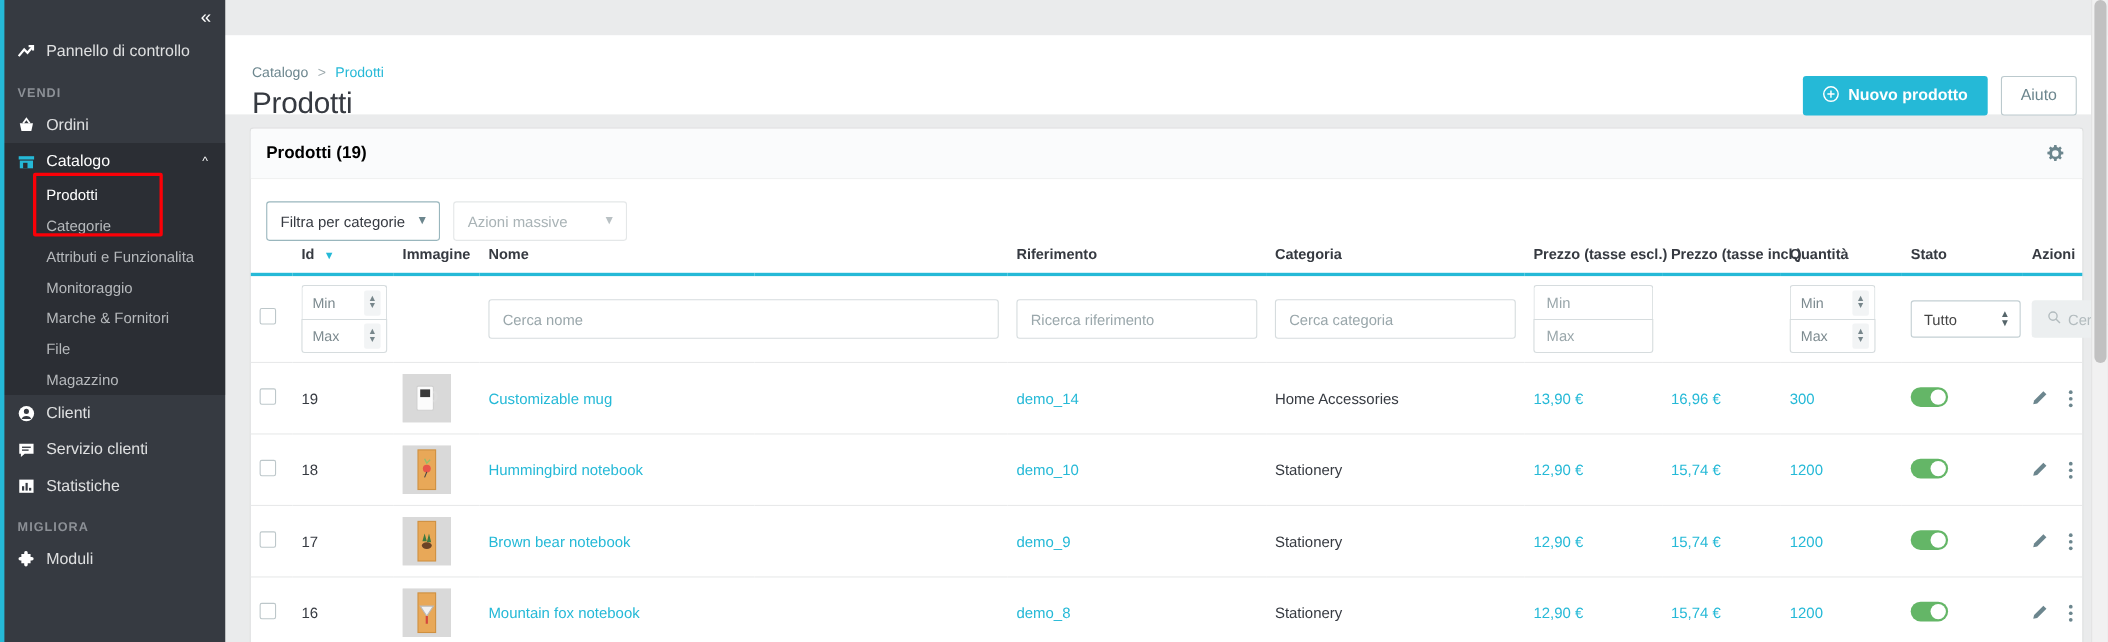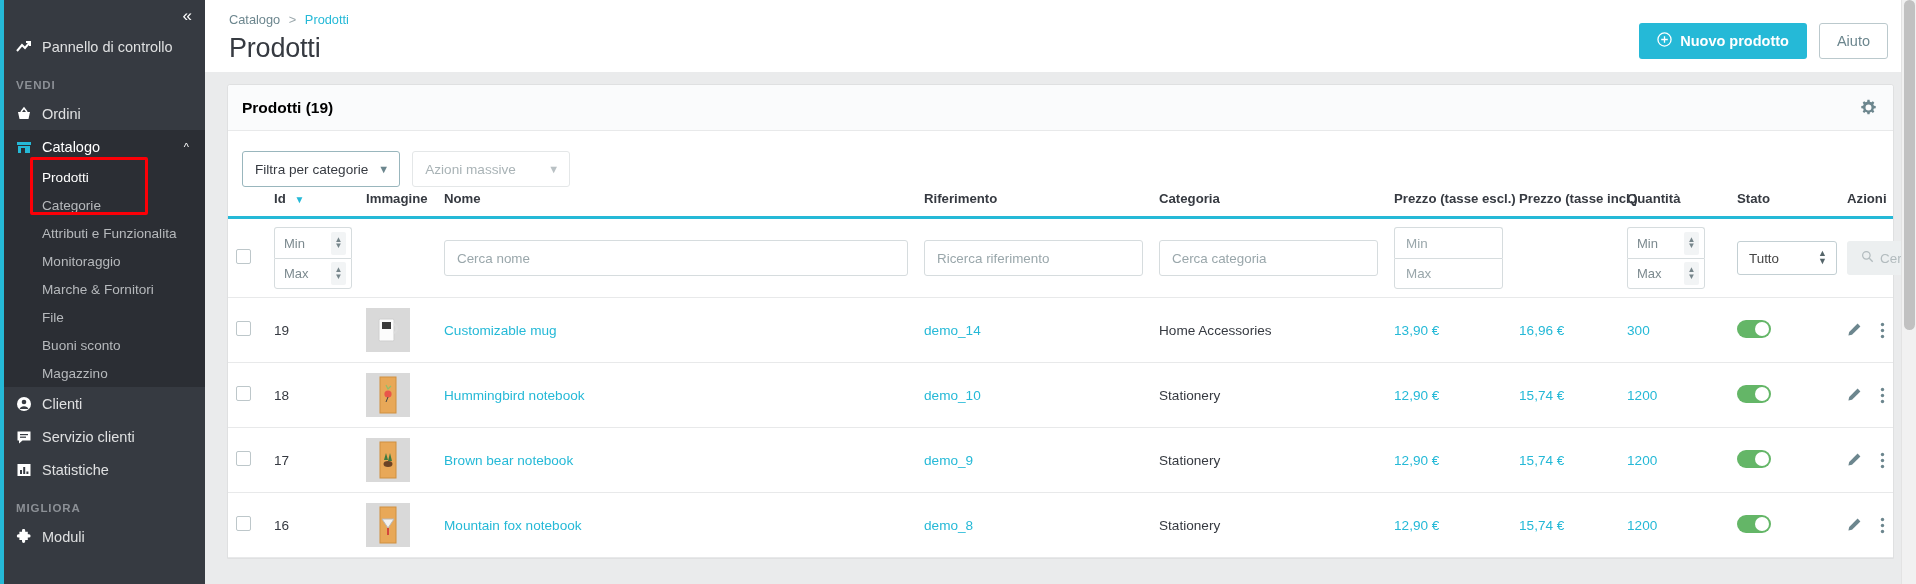--- a/index.html
+++ b/index.html
@@ -73,21 +73,22 @@
   }
 
   
   .main {
     flex: 1; height: 584px; background: #eaebec;
     position: relative; overflow: hidden;
   }
   .topbar {
     background: #ffffff; height: 72px;
     display: flex; align-items: flex-start; justify-content: space-between;
-    padding: 6px 28px 0 24px;
+    padding: 20px 28px 0 24px;
+    margin-top: 32px;
   }
   .breadcrumb { font-size: 12.8px; color: #6c868e; padding-top: 6px; }
   .breadcrumb .sep { margin: 0 5px; color: #9aa7ab; }
   .breadcrumb .crumb-active { color: #25b9d7; }
   .page-title {
     font-size: 27px; color: #363a41; font-weight: normal;
     margin: 6px 0 0 0; letter-spacing: -.2px;
   }
   .top-actions { display: flex; align-items: center; gap: 12px; padding-top: 17px; }
   .btn-primary {
@@ -279,23 +280,20 @@
           <span>Attributi e Funzionalita</span>
         </div>
       <div class="sub-item">
           <span>Monitoraggio</span>
         </div>
       <div class="sub-item">
           <span>Marche &amp; Fornitori</span>
         </div>
       <div class="sub-item">
           <span>File</span>
-        </div>
-      <div class="sub-item">
-          <span>Buoni sconto</span>
         </div>
       <div class="sub-item">
           <span>Magazzino</span>
         </div>
     </div>
 
     <div class="nav-item">
       <span class="ico">
         <svg width="16" height="16" viewBox="0 0 16 16">
             <circle cx="8" cy="8" r="7" fill="#fff"></circle>

